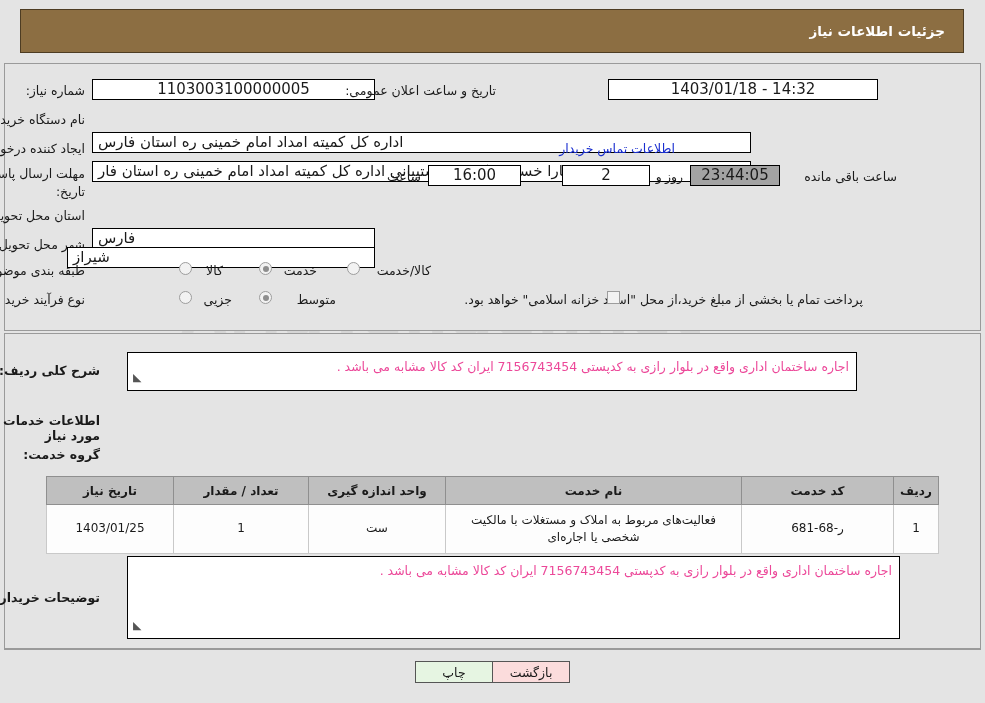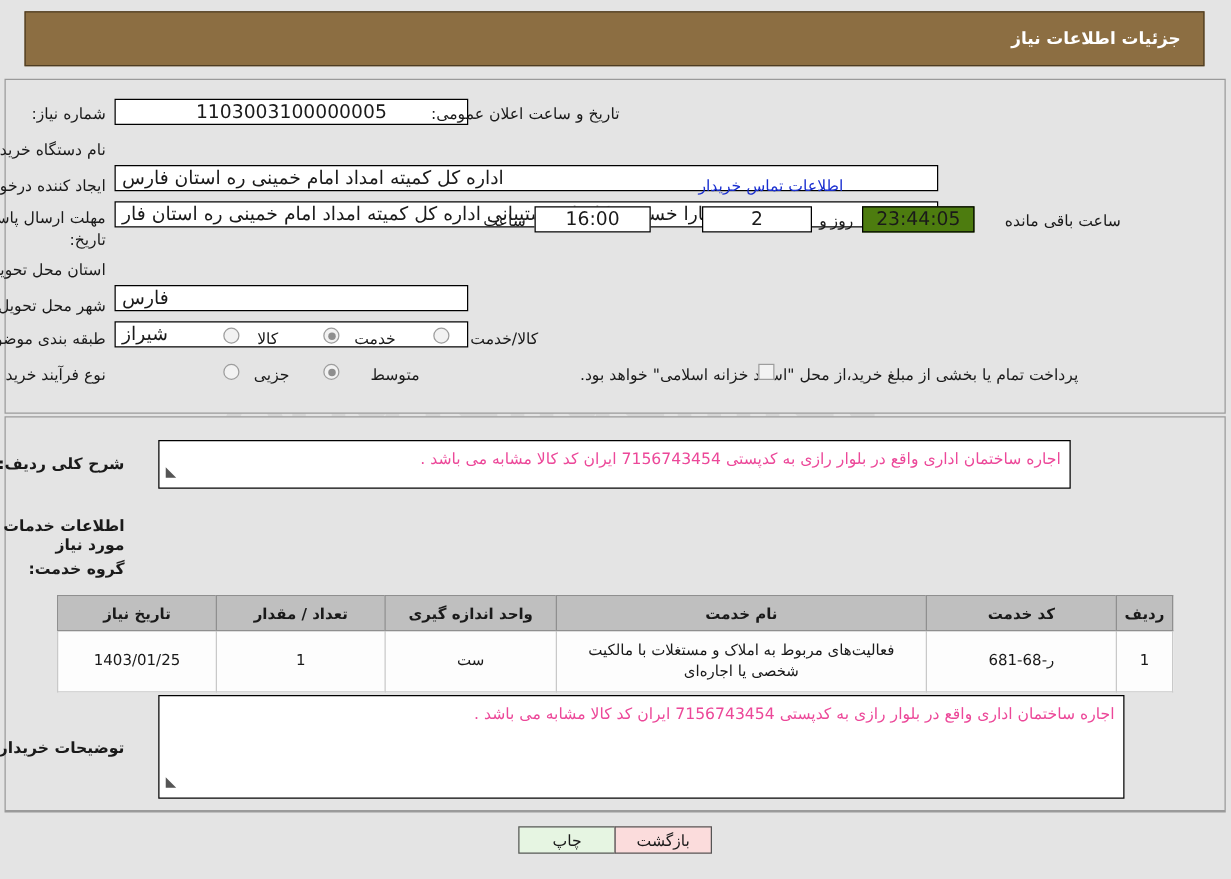--- a/index.html
+++ b/index.html
@@ -117,21 +117,21 @@
     line-height: 1;
     padding: 0 5px;
     display: flex;
     align-items: center;
     z-index: 4;
     overflow: hidden;
     white-space: nowrap;
   }
   .fld.center { justify-content: center; }
   .fld.right  { justify-content: flex-end; margin-top: 24px; }
-  .fld.yellow { background: #4d7c0f; }
+  .fld.yellow { background: #a3a3a3; }
 
   .link {
     position: absolute;
     font-size: 12.5px;
     color: #1a2fd0;
     cursor: pointer;
     z-index: 5;
     white-space: nowrap;
   }
 
@@ -260,20 +260,21 @@
   <div class="banner">
     <div class="banner-title">جزئیات اطلاعات نیاز</div>
   </div>
 
   <div class="panel" id="panel-top"></div>
 
   <div class="lbl" style="right:900px; top:83px;">شماره نیاز:</div>
   <div class="fld center" style="right:610px; top:79px; width:283px; height:21px;">1103003100000005</div>
 
   <div class="lbl" style="right:489px; top:83px;">تاریخ و ساعت اعلان عمومی:</div>
+  <div class="fld center" style="right:107px; top:79px; width:270px; height:21px;">14:32 - 1403/01/18</div>
 
   <div class="lbl" style="right:900px; top:112px;">نام دستگاه خریدار:</div>
   <div class="fld right" style="right:234px; top:108px; width:659px; height:21px;">اداره کل کمیته امداد امام خمینی  ره  استان فارس</div>
 
   <div class="lbl" style="right:900px; top:141px;">ایجاد کننده درخواست:</div>
   <div class="fld right" style="right:234px; top:137px; width:659px; height:21px;">سارا خسروی کاردان پشتیبانی  اداره کل کمیته امداد امام خمینی  ره  استان فار</div>
   <div class="link" style="right:310px; top:141px;">اطلاعات تماس خریدار</div>
 
   <div class="lbl" style="right:900px; top:166px;">مهلت ارسال پاسخ: تا</div>
   <div class="lbl" style="right:900px; top:184px;">تاریخ:</div>
@@ -283,21 +284,21 @@
 
   <div class="fld center" style="right:335px; top:165px; width:88px; height:21px;">2</div>
   <div class="lbl" style="right:302px; top:169px;font-family:Liberation Serif, serif;">روز و</div>
   <div class="fld center yellow" style="right:205px; top:165px; width:90px; height:21px;">23:44:05</div>
   <div class="lbl" style="right:88px; top:169px;">ساعت باقی مانده</div>
 
   <div class="lbl" style="right:900px; top:208px;">استان محل تحویل:</div>
   <div class="fld right" style="right:610px; top:204px; width:283px; height:21px;">فارس</div>
 
   <div class="lbl" style="right:900px; top:237px;">شهر محل تحویل:</div>
-  <div class="fld right" style="right:610px; top:233px; width:283px; height:21px;">شیراز</div>
+  <div class="fld right" style="right:610px; top:223px; width:308px; height:21px;">شیراز</div>
 
   <div class="lbl" style="right:900px; top:263px;">طبقه بندی موضوعی:</div>
   <div class="radio" style="right:793px; top:262px;"></div>
   <div class="lbl" style="right:762px; top:263px;">کالا</div>
   <div class="radio sel" style="right:713px; top:262px;"></div>
   <div class="lbl" style="right:668px; top:263px;">خدمت</div>
   <div class="radio" style="right:625px; top:262px;"></div>
   <div class="lbl" style="right:554px; top:263px;">کالا/خدمت</div>
 
   <div class="lbl" style="right:900px; top:292px;">نوع فرآیند خرید :</div>

